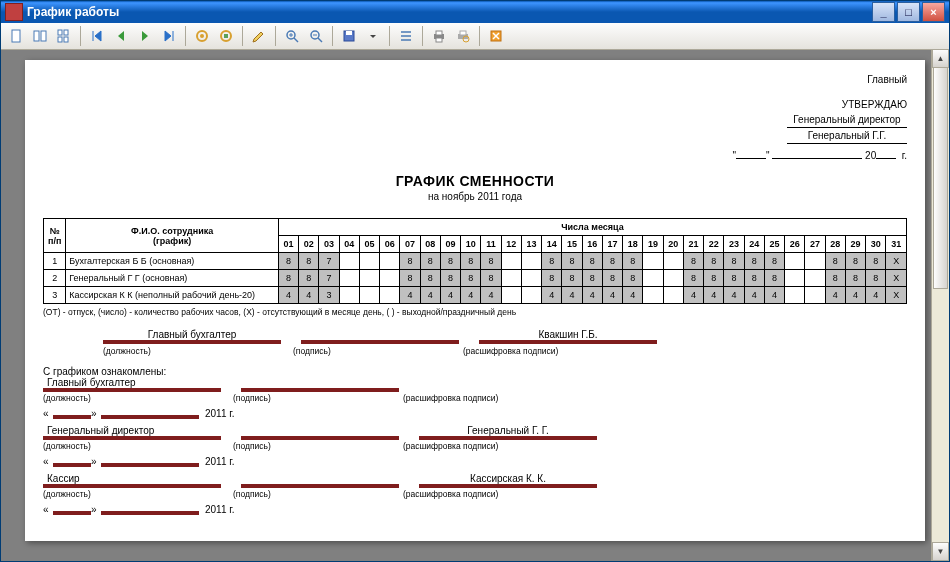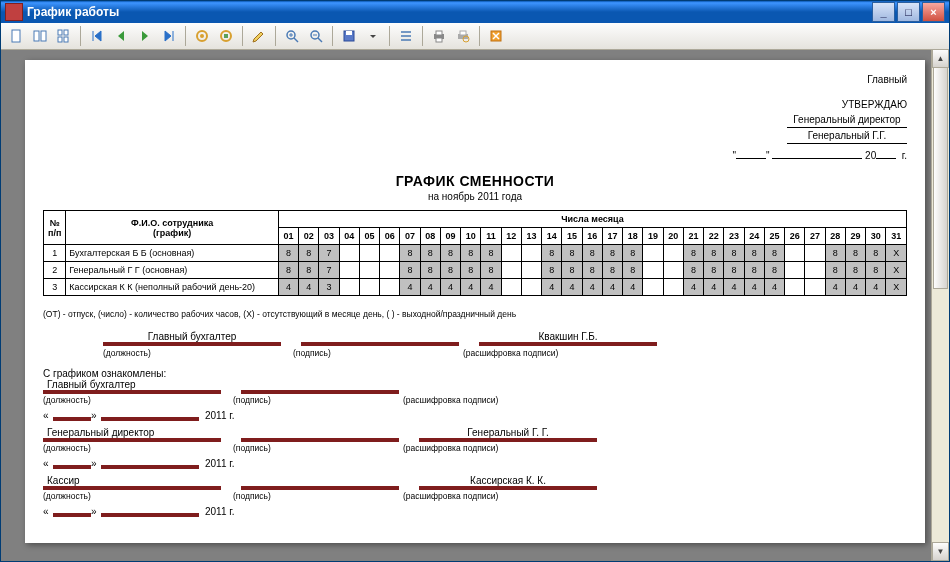--- a/index.html
+++ b/index.html
@@ -14,26 +14,26 @@
   .tb svg{width:16px;height:16px;}
   .sep{width:1px;height:20px;background:#aca899;margin:0 3px;}
   .workspace{flex:1;background:#808080;padding:10px 8px;overflow:auto;position:relative;}
   .page{width:900px;background:#fff;margin:0 auto;padding:12px 18px 20px 18px;box-shadow:2px 2px 6px rgba(0,0,0,.4);box-sizing:border-box;font-size:10px;}
   .hdr-right{text-align:right;font-size:10px;line-height:1.5;}
   .hdr-right .ul{border-bottom:1px solid #000;display:inline-block;min-width:120px;text-align:center;}
   .dateline{text-align:right;margin-top:4px;font-size:10px;}
   .dateline .q{display:inline-block;border-bottom:1px solid #000;width:30px;}
   .dateline .q2{display:inline-block;border-bottom:1px solid #000;width:90px;}
   h1.title{text-align:center;font-size:14px;font-weight:bold;margin:10px 0 2px 0;letter-spacing:0.5px;}
-  .subtitle{text-align:center;font-size:10px;margin-bottom:8px;}
+  .subtitle{text-align:center;font-size:10px;margin-bottom:16px;}
   table.grid{border-collapse:collapse;width:100%;font-size:9px;table-layout:fixed;}
   table.grid th,table.grid td{border:1px solid #000;padding:0;text-align:center;height:16px;vertical-align:middle;overflow:hidden;}
   table.grid .namecol{text-align:left;padding:0 3px;white-space:nowrap;overflow:hidden;}
   .gray{background:#c0c0c0;}
-  .legend{font-size:8.5px;margin-top:13px;}
+  .legend{font-size:8.5px;margin-top:3px;}
   .sig-block{margin-top:12px;font-size:10px;}
   .sig-row{display:flex;align-items:flex-end;margin-bottom:2px;}
   .sig-cell{border-bottom:4px solid #7f1d1d;text-align:center;padding:0 4px;}
   .sig-lbl{text-align:left;font-size:8.5px;}
   .sig-gap{width:20px;}
   .ack{margin-top:10px;font-size:10px;}
   .ack-row{display:flex;align-items:flex-end;margin-bottom:1px;}
   .vscroll{position:absolute;right:0;top:48px;bottom:0;width:17px;background:#ece9d8;border-left:1px solid #aca899;}
   .vscroll .btn{height:17px;background:linear-gradient(to bottom,#fdfdfd,#d6d3ce);border:1px solid #aca899;display:flex;align-items:center;justify-content:center;font-size:8px;color:#444;}
   .vscroll .thumb{position:absolute;top:18px;left:1px;right:1px;height:220px;background:linear-gradient(to right,#fdfdfd,#d6d3ce);border:1px solid #aca899;}

